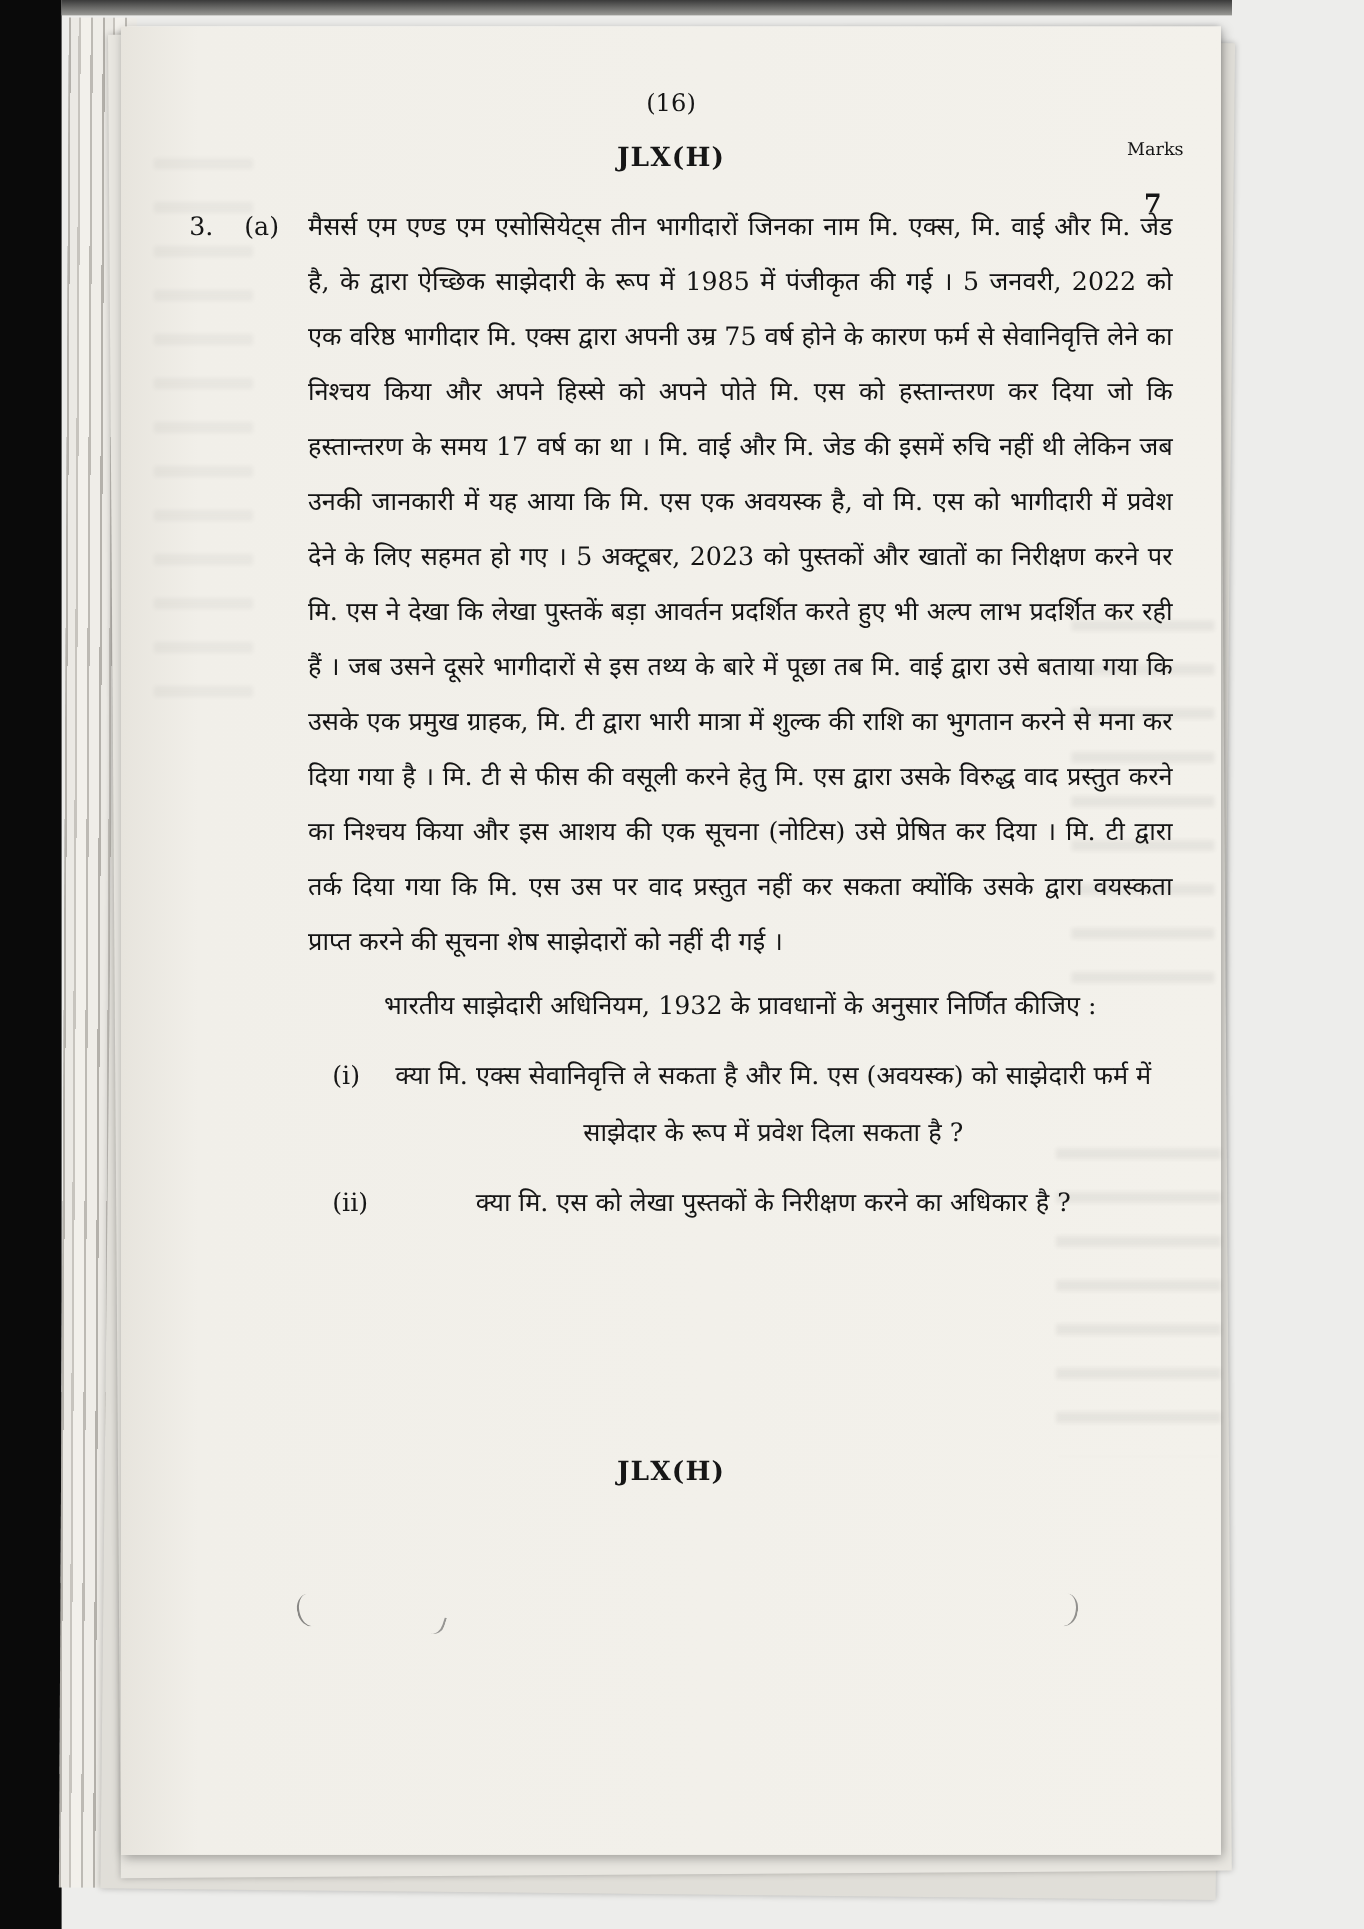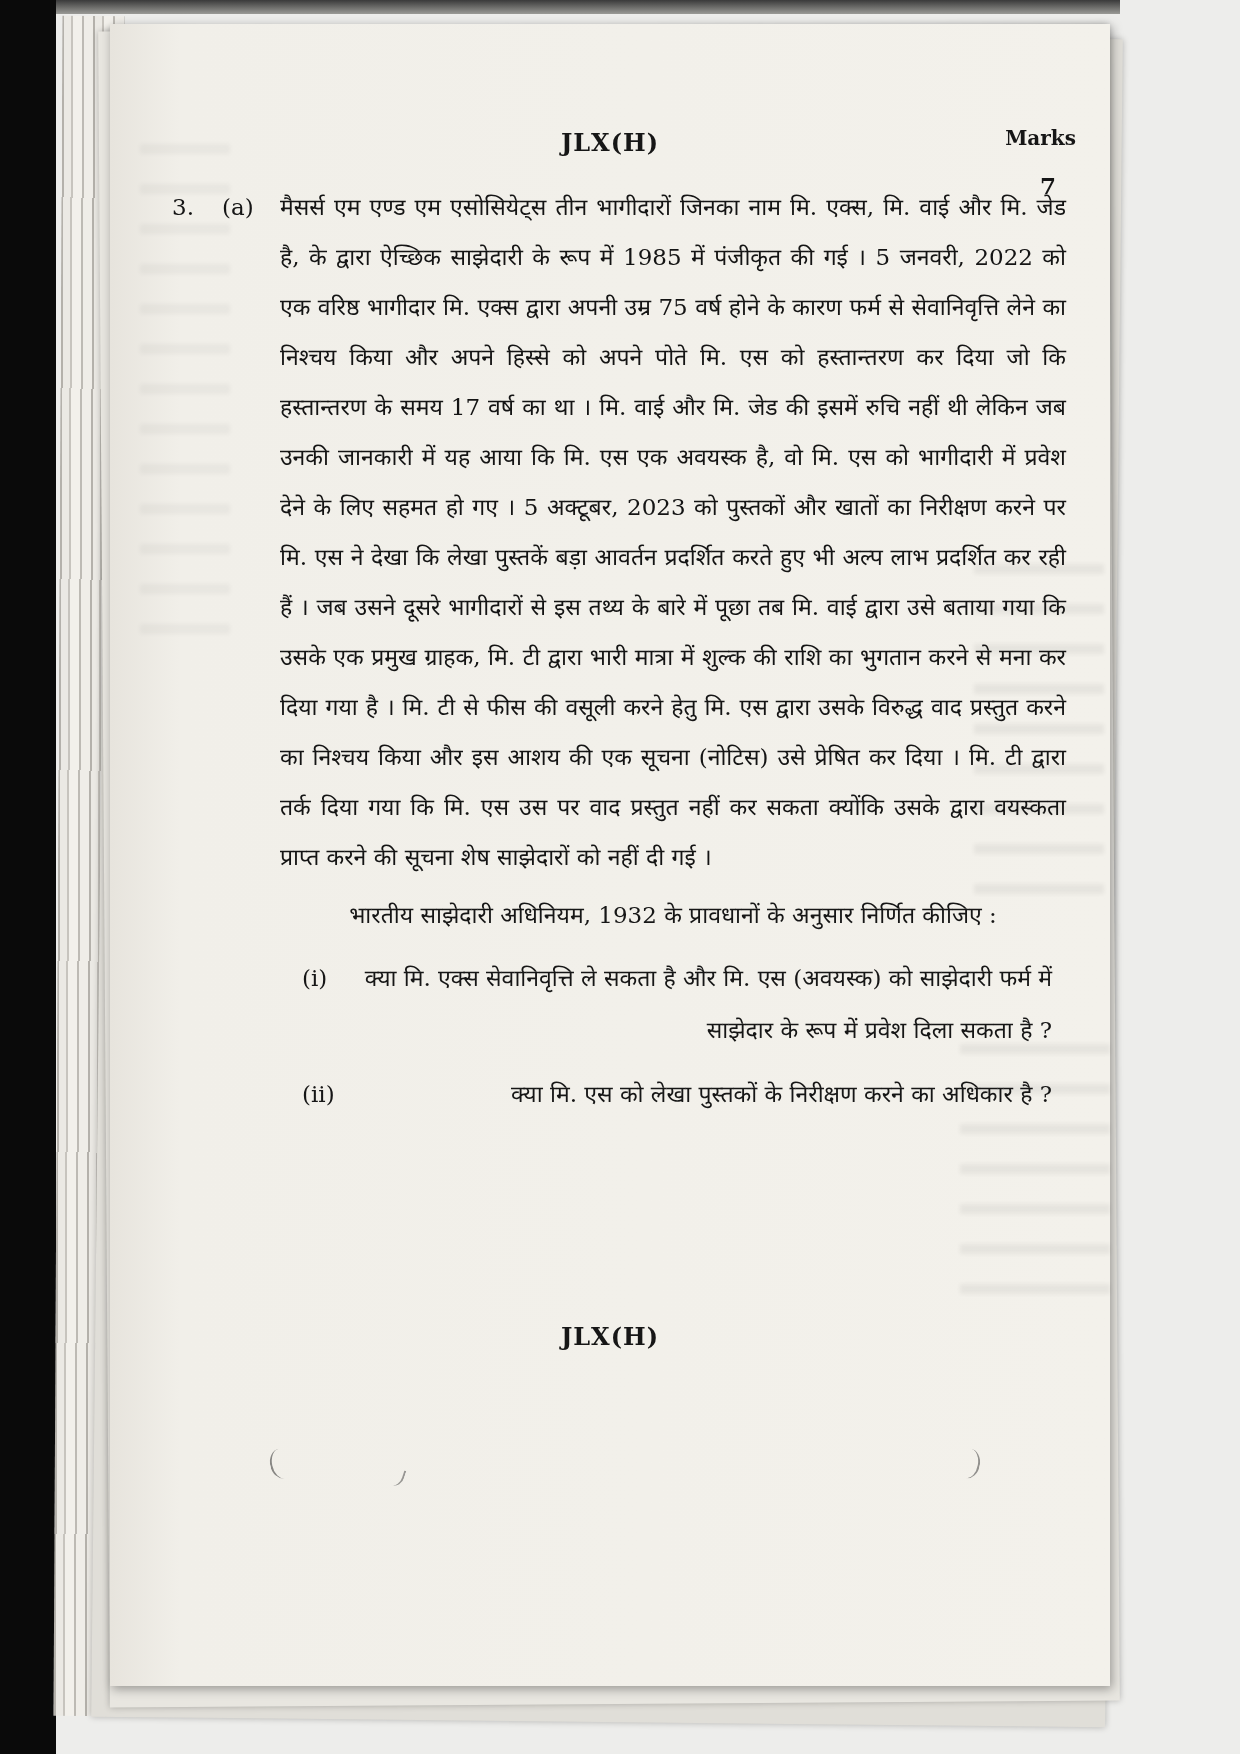--- a/index.html
+++ b/index.html
@@ -76,22 +76,22 @@
     position: absolute;
     top: 104px; left: 0; width: 100%;
     text-align: center;
     font-weight: bold;
     font-size: 24px;
     letter-spacing: 1px;
   }
   .marks-label {
     position: absolute;
     top: 102px; right: 34px;
-    font-weight: bold;
-    font-size: 20px;
+    font-weight: normal;
+    font-size: 16px;
   }
   .marks-value {
     position: absolute;
     top: 148px; right: 54px;
     font-weight: bold;
     font-size: 23px;
   }
 
   .qblock {
     position: absolute;
@@ -133,21 +133,21 @@
   }
   .subq .lab {
     flex: 0 0 52px;
     font-size: 23px;
     line-height: 52px;
   }
   .subq .txt {
     flex: 1 1 auto;
     font-size: 23px;
     line-height: 52px;
-    text-align: right;
+    text-align: center;
     padding-right: 14px;
   }
 
   .footer-code {
     position: absolute;
     top: 1298px; left: 0; width: 100%;
     text-align: center;
     font-weight: bold;
     font-size: 24px;
     letter-spacing: 1px;
@@ -196,20 +196,21 @@
 <div class="sheet-edges"></div>
 <div class="under-sheet s1"></div>
 <div class="under-sheet s2"></div>
 
 <div class="paper">
 
   <div class="bleed b1"></div>
   <div class="bleed b2"></div>
   <div class="bleed b3"></div>
 
+  <div class="pno">(16)</div>
   <div class="code-head">JLX(H)</div>
   <div class="marks-label">Marks</div>
   <div class="marks-value">7</div>
 
   <div class="qblock">
     <div class="qrow">
       <span class="qnum">3.</span>
       <span class="qpart">(a)</span>
       <div class="qtext">
         <p class="qbody">मैसर्स एम एण्ड एम एसोसियेट्स तीन भागीदारों जिनका नाम मि. एक्स, मि. वाई और मि. जेड है, के द्वारा ऐच्छिक साझेदारी के रूप में 1985 में पंजीकृत की गई । 5 जनवरी, 2022 को एक वरिष्ठ भागीदार मि. एक्स द्वारा अपनी उम्र 75 वर्ष होने के कारण फर्म से सेवानिवृत्ति लेने का निश्चय किया और अपने हिस्से को अपने पोते मि. एस को हस्तान्तरण कर दिया जो कि हस्तान्तरण के समय 17 वर्ष का था । मि. वाई और मि. जेड की इसमें रुचि नहीं थी लेकिन जब उनकी जानकारी में यह आया कि मि. एस एक अवयस्क है, वो मि. एस को भागीदारी में प्रवेश देने के लिए सहमत हो गए । 5 अक्टूबर, 2023 को पुस्तकों और खातों का निरीक्षण करने पर मि. एस ने देखा कि लेखा पुस्तकें बड़ा आवर्तन प्रदर्शित करते हुए भी अल्प लाभ प्रदर्शित कर रही हैं । जब उसने दूसरे भागीदारों से इस तथ्य के बारे में पूछा तब मि. वाई द्वारा उसे बताया गया कि उसके एक प्रमुख ग्राहक, मि. टी द्वारा भारी मात्रा में शुल्क की राशि का भुगतान करने से मना कर दिया गया है । मि. टी से फीस की वसूली करने हेतु मि. एस द्वारा उसके विरुद्ध वाद प्रस्तुत करने का निश्चय किया और इस आशय की एक सूचना (नोटिस) उसे प्रेषित कर दिया । मि. टी द्वारा तर्क दिया गया कि मि. एस उस पर वाद प्रस्तुत नहीं कर सकता क्योंकि उसके द्वारा वयस्कता प्राप्त करने की सूचना शेष साझेदारों को नहीं दी गई ।</p>

